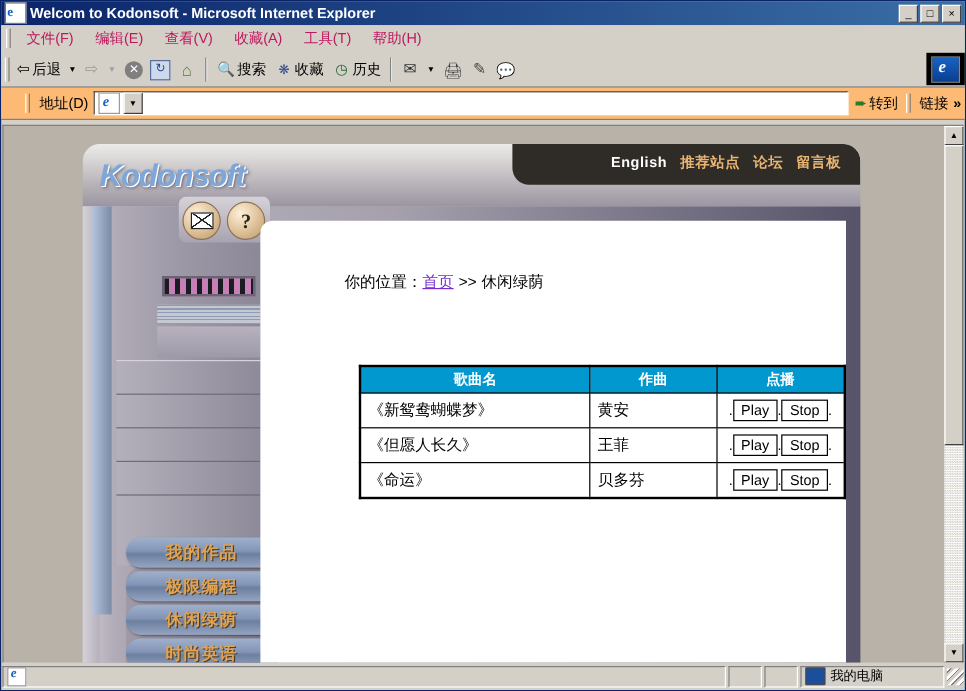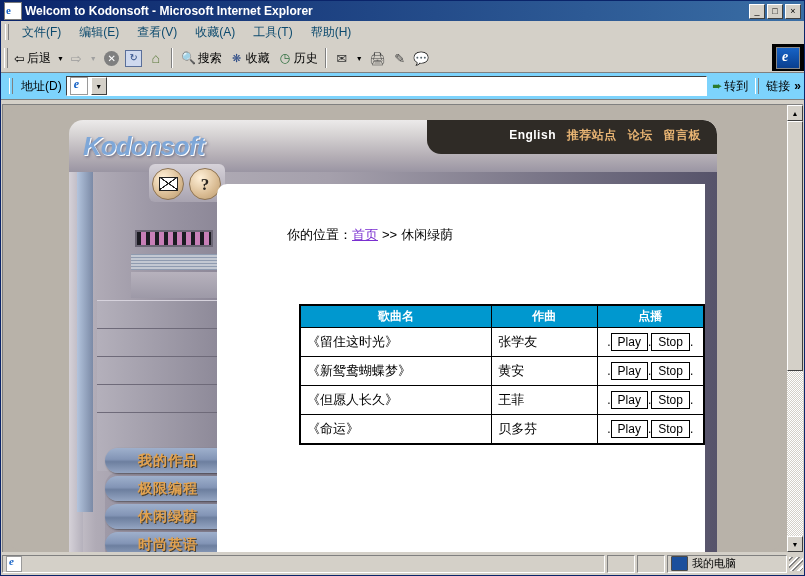--- a/index.html
+++ b/index.html
@@ -25,21 +25,21 @@
     border-top:1px solid #fff;border-left:1px solid #fff;
     border-right:1px solid #404040;border-bottom:1px solid #404040;
     display:flex;align-items:center;justify-content:center;
     font-size:9px;color:#000;line-height:1;box-sizing:border-box;}
 
   
   .menubar{height:22px;background:#d4d0c8;display:flex;align-items:center;
     border-bottom:1px solid #d4d0c8;padding-left:2px;}
   .grip{width:4px;height:16px;margin:0 4px 0 2px;
     border-left:1px solid #fff;border-right:1px solid #808080;box-sizing:border-box;}
-  .menuitem{padding:15px 9px;font-size:12px;color:#0c4a6e;cursor:default;white-space:nowrap;}
+  .menuitem{padding:15px 9px;font-size:12px;color:#be185d;cursor:default;white-space:nowrap;}
 
   
   .toolbar{height:28px;background:#d4d0c8;display:flex;align-items:center;
     border-bottom:1px solid #808080;position:relative;}
   .tbgrip{width:4px;height:20px;margin:0 3px 0 3px;
     border-left:1px solid #fff;border-right:1px solid #808080;box-sizing:border-box;}
   .tbtn{display:flex;align-items:center;height:24px;padding:0 3px;
     font-size:12px;color:#000;white-space:nowrap;}
   .tbtn.dis{color:#808080;}
   .arrowL{font-size:13px;margin-right:2px;}
@@ -50,22 +50,22 @@
   .circ{width:15px;height:15px;border-radius:50%;display:flex;align-items:center;
     justify-content:center;font-size:10px;color:#fff;font-weight:bold;}
   .toolbar-right{position:absolute;right:0;top:0;height:27px;width:32px;
     background:#000;display:flex;align-items:center;justify-content:center;}
   .ielogo{width:22px;height:20px;background:linear-gradient(#1763c6,#0a3f8f);
     border:1px solid #888;position:relative;}
   .ielogo:after{content:"e";position:absolute;left:5px;top:1px;color:#fff;
     font-family:"Liberation Serif",serif;font-style:italic;font-size:14px;font-weight:bold;}
 
   
-  .addrbar{height:26px;background:#7dd3fc;display:flex;align-items:center;
-    border-bottom:1px solid #808080;padding-left:6px;}
+  .addrbar{height:26px;background:#fdba74;display:flex;align-items:center;
+    border-bottom:1px solid #808080;padding-left:18px;}
   .addrlabel{font-size:12px;padding:0 4px;white-space:nowrap;}
   .addrfield{flex:1;height:20px;background:#fff;display:flex;align-items:center;
     border-top:1px solid #404040;border-left:1px solid #404040;
     border-right:1px solid #fff;border-bottom:1px solid #fff;
     margin-right:0;overflow:hidden;position:relative;box-sizing:border-box;}
   .addrico{width:16px;height:16px;margin:0 3px;flex:0 0 auto;background:#fff;
     border:1px solid #9a9a9a;position:relative;}
   .addrico:after{content:"e";position:absolute;left:3px;top:-1px;color:#1763c6;
     font-family:"Liberation Serif",serif;font-style:italic;font-size:12px;font-weight:bold;}
   .addrtext{font-size:12px;white-space:nowrap;overflow:hidden;flex:1;color:#000;}
@@ -358,25 +358,20 @@
             <table class="songs">
               <thead>
                 <tr>
                   <th>歌曲名</th>
                   <th>作曲</th>
                   <th>点播</th>
                 </tr>
               </thead>
               <tbody id="song-rows">
                   <tr>
-                    <td class="c1">《留住这时光》</td>
-                    <td class="c2">张学友</td>
-                    <td class="c3"><span class="dot">.</span><span class="pbtn">Play</span><span class="dot">.</span><span class="pbtn">Stop</span><span class="dot">.</span></td>
-                  </tr>
-                  <tr>
                     <td class="c1">《新鸳鸯蝴蝶梦》</td>
                     <td class="c2">黄安</td>
                     <td class="c3"><span class="dot">.</span><span class="pbtn">Play</span><span class="dot">.</span><span class="pbtn">Stop</span><span class="dot">.</span></td>
                   </tr>
                   <tr>
                     <td class="c1">《但愿人长久》</td>
                     <td class="c2">王菲</td>
                     <td class="c3"><span class="dot">.</span><span class="pbtn">Play</span><span class="dot">.</span><span class="pbtn">Stop</span><span class="dot">.</span></td>
                   </tr>
                   <tr>

